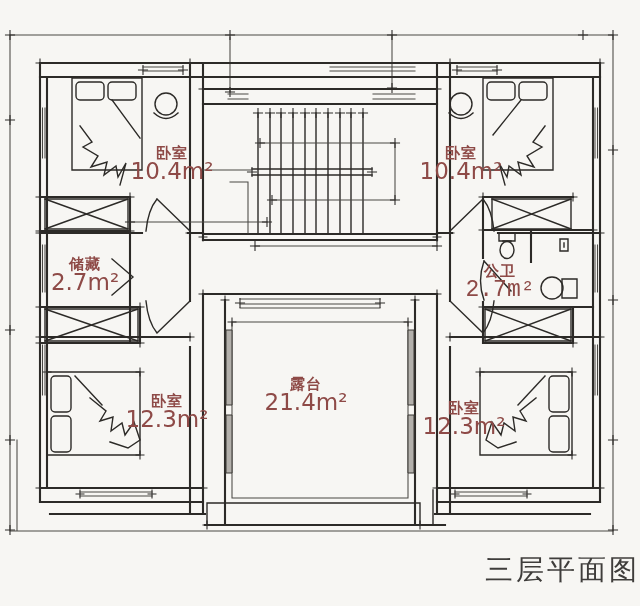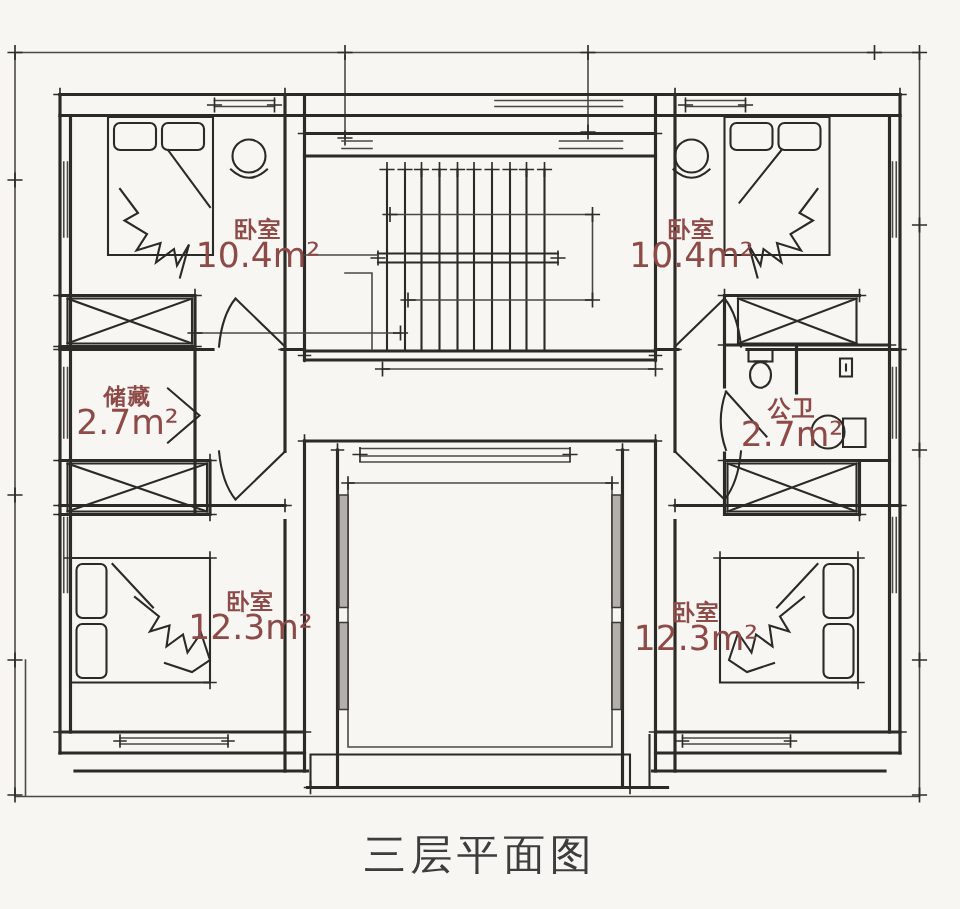--- a/index.html
+++ b/index.html
@@ -20,21 +20,21 @@
   .w1{stroke:var(--line);stroke-width:1.4;fill:none;stroke-linecap:square;}
   .thin{stroke:#4a4844;stroke-width:1.05;fill:none;stroke-linecap:square;}
   .panel{fill:#b3b0ab;stroke:#3a3835;stroke-width:1;}
   .room-label{
     position:absolute;transform:translateX(-50%);
     color:var(--room-label);text-align:center;white-space:nowrap;
   }
   .room-label .rname{display:block;font-size:15px;font-weight:700;line-height:17px;letter-spacing:1px;}
   .room-label .rarea{display:block;font-size:23px;font-weight:400;line-height:19px;}
   .caption{
-    position:absolute;left:0;top:551px;width:640px;text-align:center;
+    position:absolute;left:0;top:551px;width:640px;text-align:right;
     color:var(--caption);font-size:28px;font-weight:500;letter-spacing:3px;
   }
 </style>
 </head>
 <body>
 
 <div class="canvas">
 
 <svg width="640" height="606" viewBox="0 0 640 606">
   <defs>
@@ -288,28 +288,32 @@
   <span class="rarea">10.4m²</span>
 </div>
 <div class="room-label" style="left:461px;top:145px;">
   <span class="rname">卧室</span>
   <span class="rarea">10.4m²</span>
 </div>
 <div class="room-label" style="left:85px;top:256px;">
   <span class="rname">储藏</span>
   <span class="rarea">2.7m²</span>
 </div>
-<div class="room-label" style="left:528px;top:264px;">
+<div class="room-label" style="left:500px;top:264px;font-family:Liberation Mono, monospace;">
   <span class="rname">公卫</span>
   <span class="rarea">2.7m²</span>
 </div>
 <div class="room-label" style="left:167px;top:393px;">
   <span class="rname">卧室</span>
   <span class="rarea">12.3m²</span>
 </div>
 <div class="room-label" style="left:464px;top:400px;">
   <span class="rname">卧室</span>
   <span class="rarea">12.3m²</span>
 </div>
+<div class="room-label" style="left:306px;top:376px;">
+  <span class="rname">露台</span>
+  <span class="rarea">21.4m²</span>
+</div>
 
 <div class="caption">三层平面图</div>
 
 </div>
 
 </body></html>

